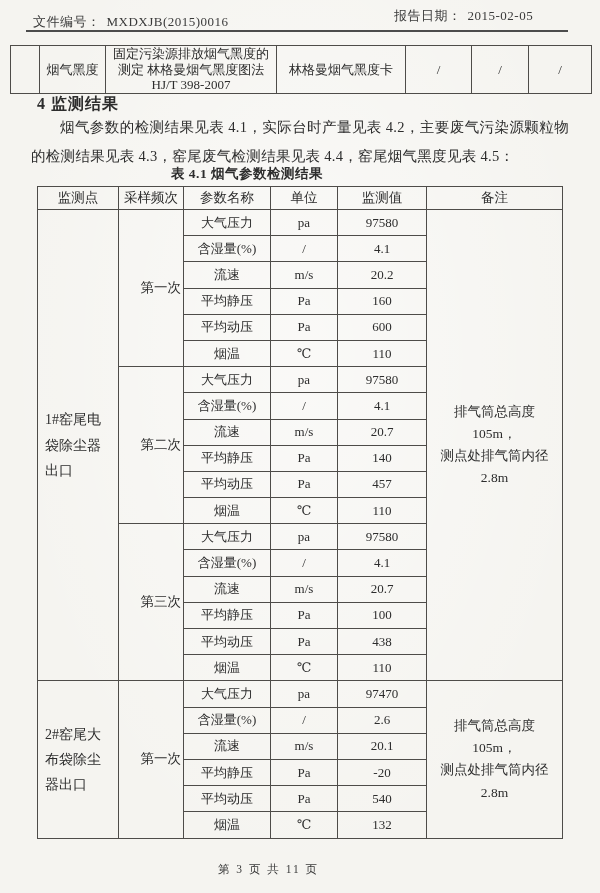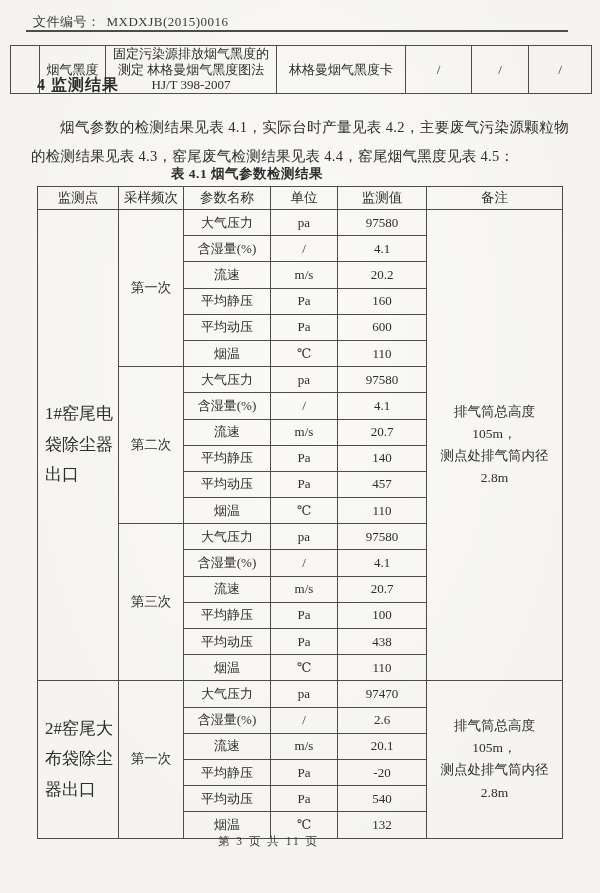--- a/index.html
+++ b/index.html
@@ -35,41 +35,44 @@
     color:#2d2d2d;
     padding:0 2px;
     overflow:hidden;
   }
   .method-table td { height:46px; line-height:1.2; }
   .pre { white-space:pre-line;font-family:Liberation Serif, serif; }
 
   .params-table th { height:22px; font-size:13.5px; }
   .params-table td { height:25.2px; }
   .params-table .c-point {
-    text-align:left; padding-left:7px; line-height:1.8; white-space:pre-line; font-size:17px;
-  }
-  .params-table .c-freq { font-size:13.5px; }
+    text-align:left; padding-left:7px; line-height:1.8; white-space:pre-line; font-size:14px;
+  }
+  .params-table .c-freq { font-size:13.5px;text-align:right; }
   .params-table .c-remark { line-height:1.65; font-size:13.5px; white-space:pre-line;margin-left:16px; }
 
   
   .sec-heading { font-size:16px; font-weight:bold; letter-spacing:1px; white-space:pre; }
   .para {
     font-size:14.5px; line-height:29px; text-indent:2em;
     text-align:justify; letter-spacing:0.3px;
   }
   .caption { text-align:center; font-weight:bold; font-size:13.5px; letter-spacing:0.5px; }
   .footer { text-align:center; font-size:11.5px; color:#3a3a3a; letter-spacing:2px; }
 </style>
 </head>
 <body>
 
 <div class="page">
 
   <div class="abs hdr" style="left:33px; top:13px;">
     <span>文件编号：</span><span class="val">MXDXJB(2015)0016</span>
+  </div>
+  <div class="abs hdr" style="left:394px; top:7px;">
+    <span>报告日期：</span><span class="val">2015-02-05</span>
   </div>
   <div class="abs hdr-rule" style="left:26px; top:30px; width:542px;"></div>
 
   <table class="abs method-table" style="left:10px; top:45px; width:581px;">
     <colgroup>
       <col style="width:29px">
         <col style="width:66px">
         <col style="width:171px">
       <col style="width:129px">
         <col style="width:66px">
@@ -84,21 +87,21 @@
 测定 林格曼烟气黑度图法
 HJ/T 398-2007</td>
       <td>林格曼烟气黑度卡</td>
       <td>/</td>
       <td>/</td>
       <td>/</td>
     </tr>
   </tbody>
     </table>
 
-  <div class="abs sec-heading" style="left:37px; top:75px;">4 监测结果</div>
+  <div class="abs sec-heading" style="left:37px; top:94px;">4 监测结果</div>
   <div class="abs para" style="left:31px; top:113px; width:538px;font-family:Liberation Serif, serif;">烟气参数的检测结果见表 4.1，实际台时产量见表 4.2，主要废气污染源颗粒物的检测结果见表 4.3，窑尾废气检测结果见表 4.4，窑尾烟气黑度见表 4.5：</div>
 
   <div class="abs caption" style="left:0; top:165px; width:494px;">表 4.1 烟气参数检测结果</div>
 
   <table class="abs params-table" style="left:37px; top:186px; width:525px;">
     <colgroup>
       <col style="width:81px">
         <col style="width:65px">
         <col style="width:87px">
       <col style="width:67px">
@@ -252,15 +255,15 @@
       <td>540</td>
     </tr>
     <tr>
       <td>烟温</td>
       <td>℃</td>
       <td>132</td>
     </tr>
   </tbody>
     </table>
 
-  <div class="abs footer" style="left:0; top:834px; width:537px;">第 3 页 共 11 页</div>
+  <div class="abs footer" style="left:0; top:862px; width:537px;">第 3 页 共 11 页</div>
 
 </div>
 
 </body></html>

